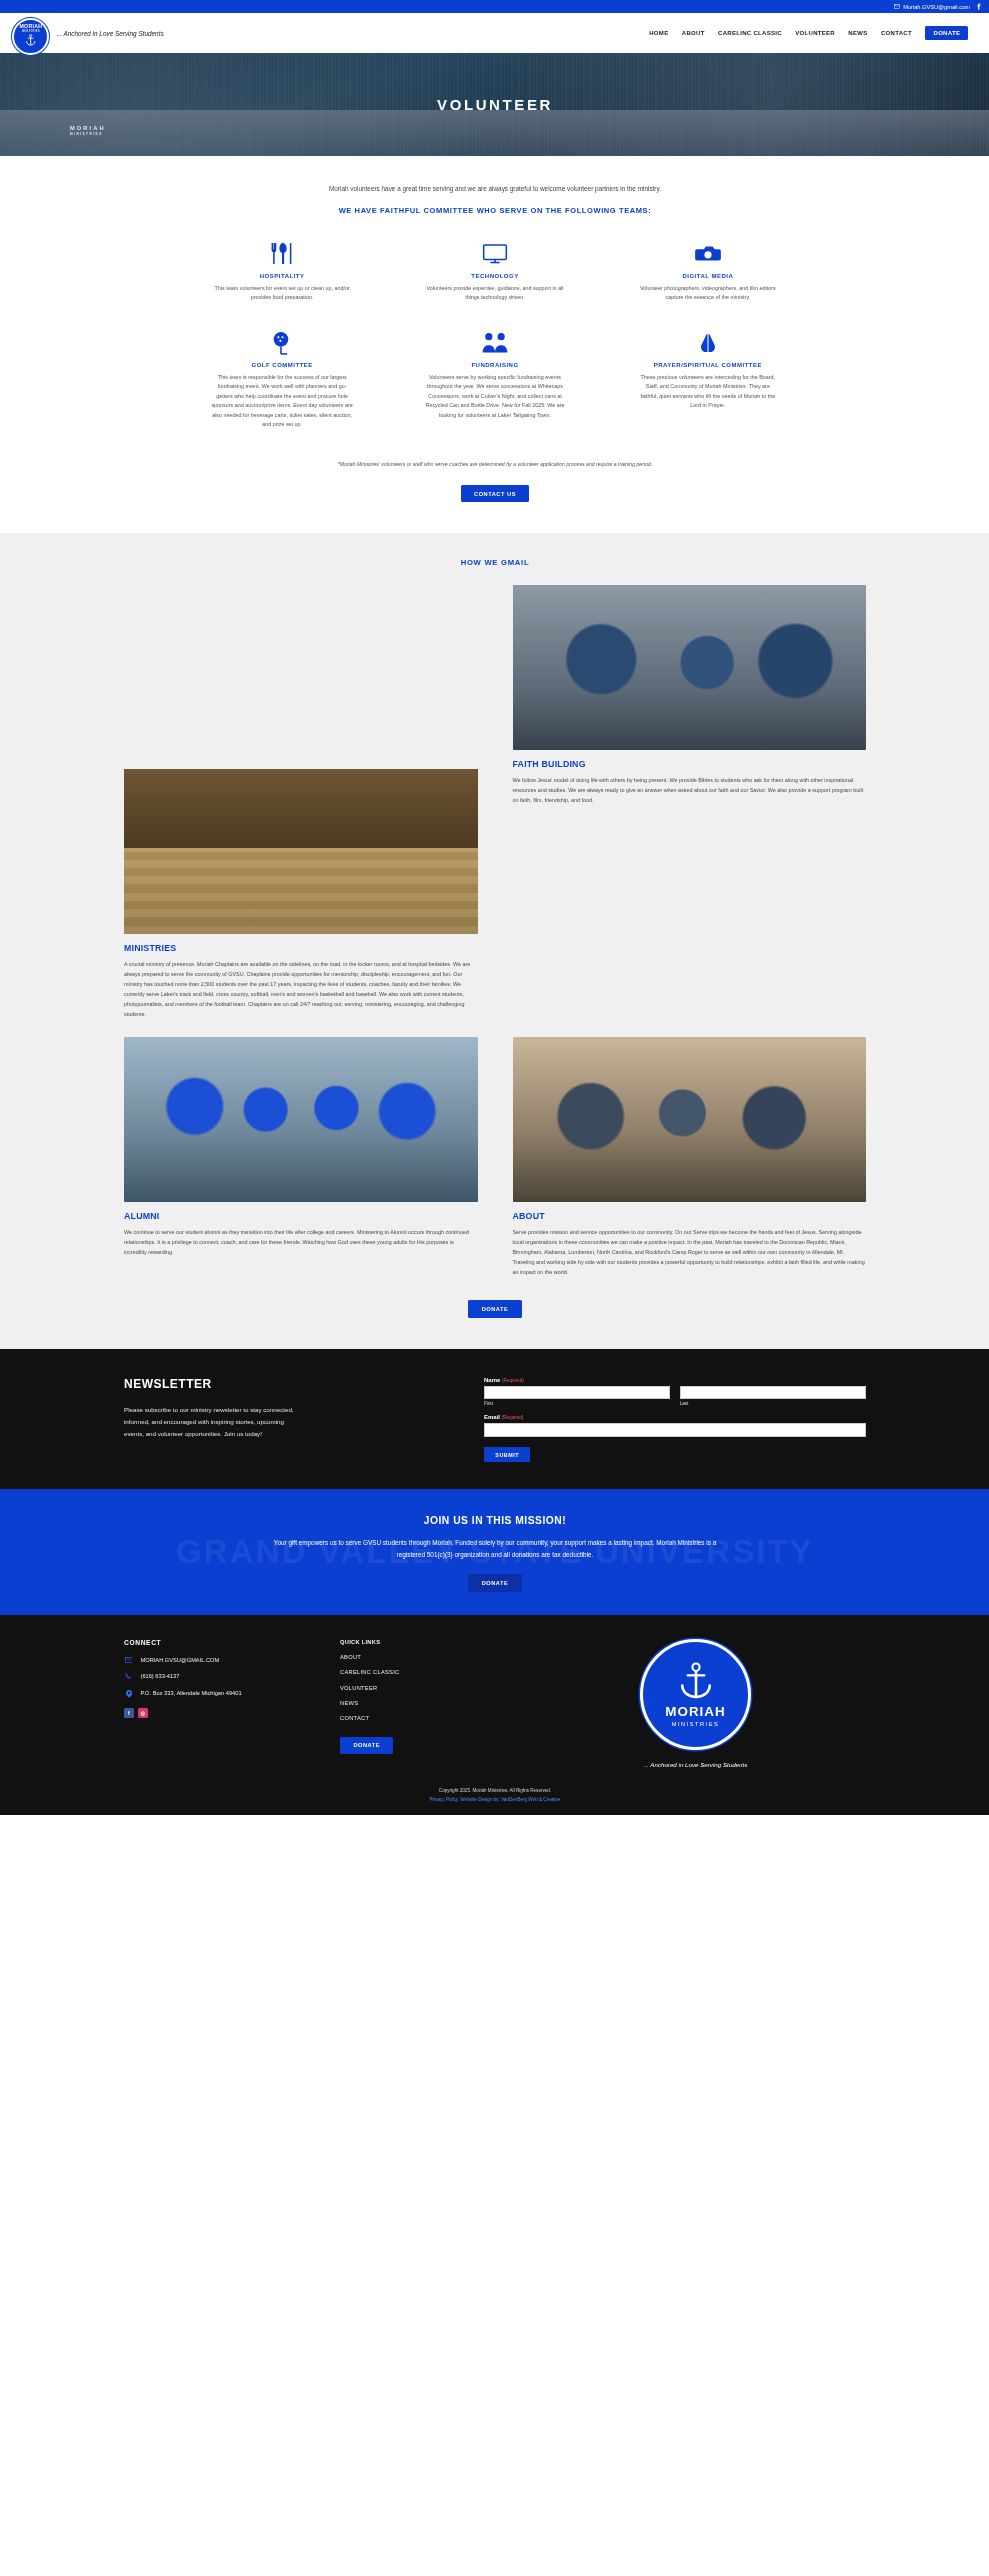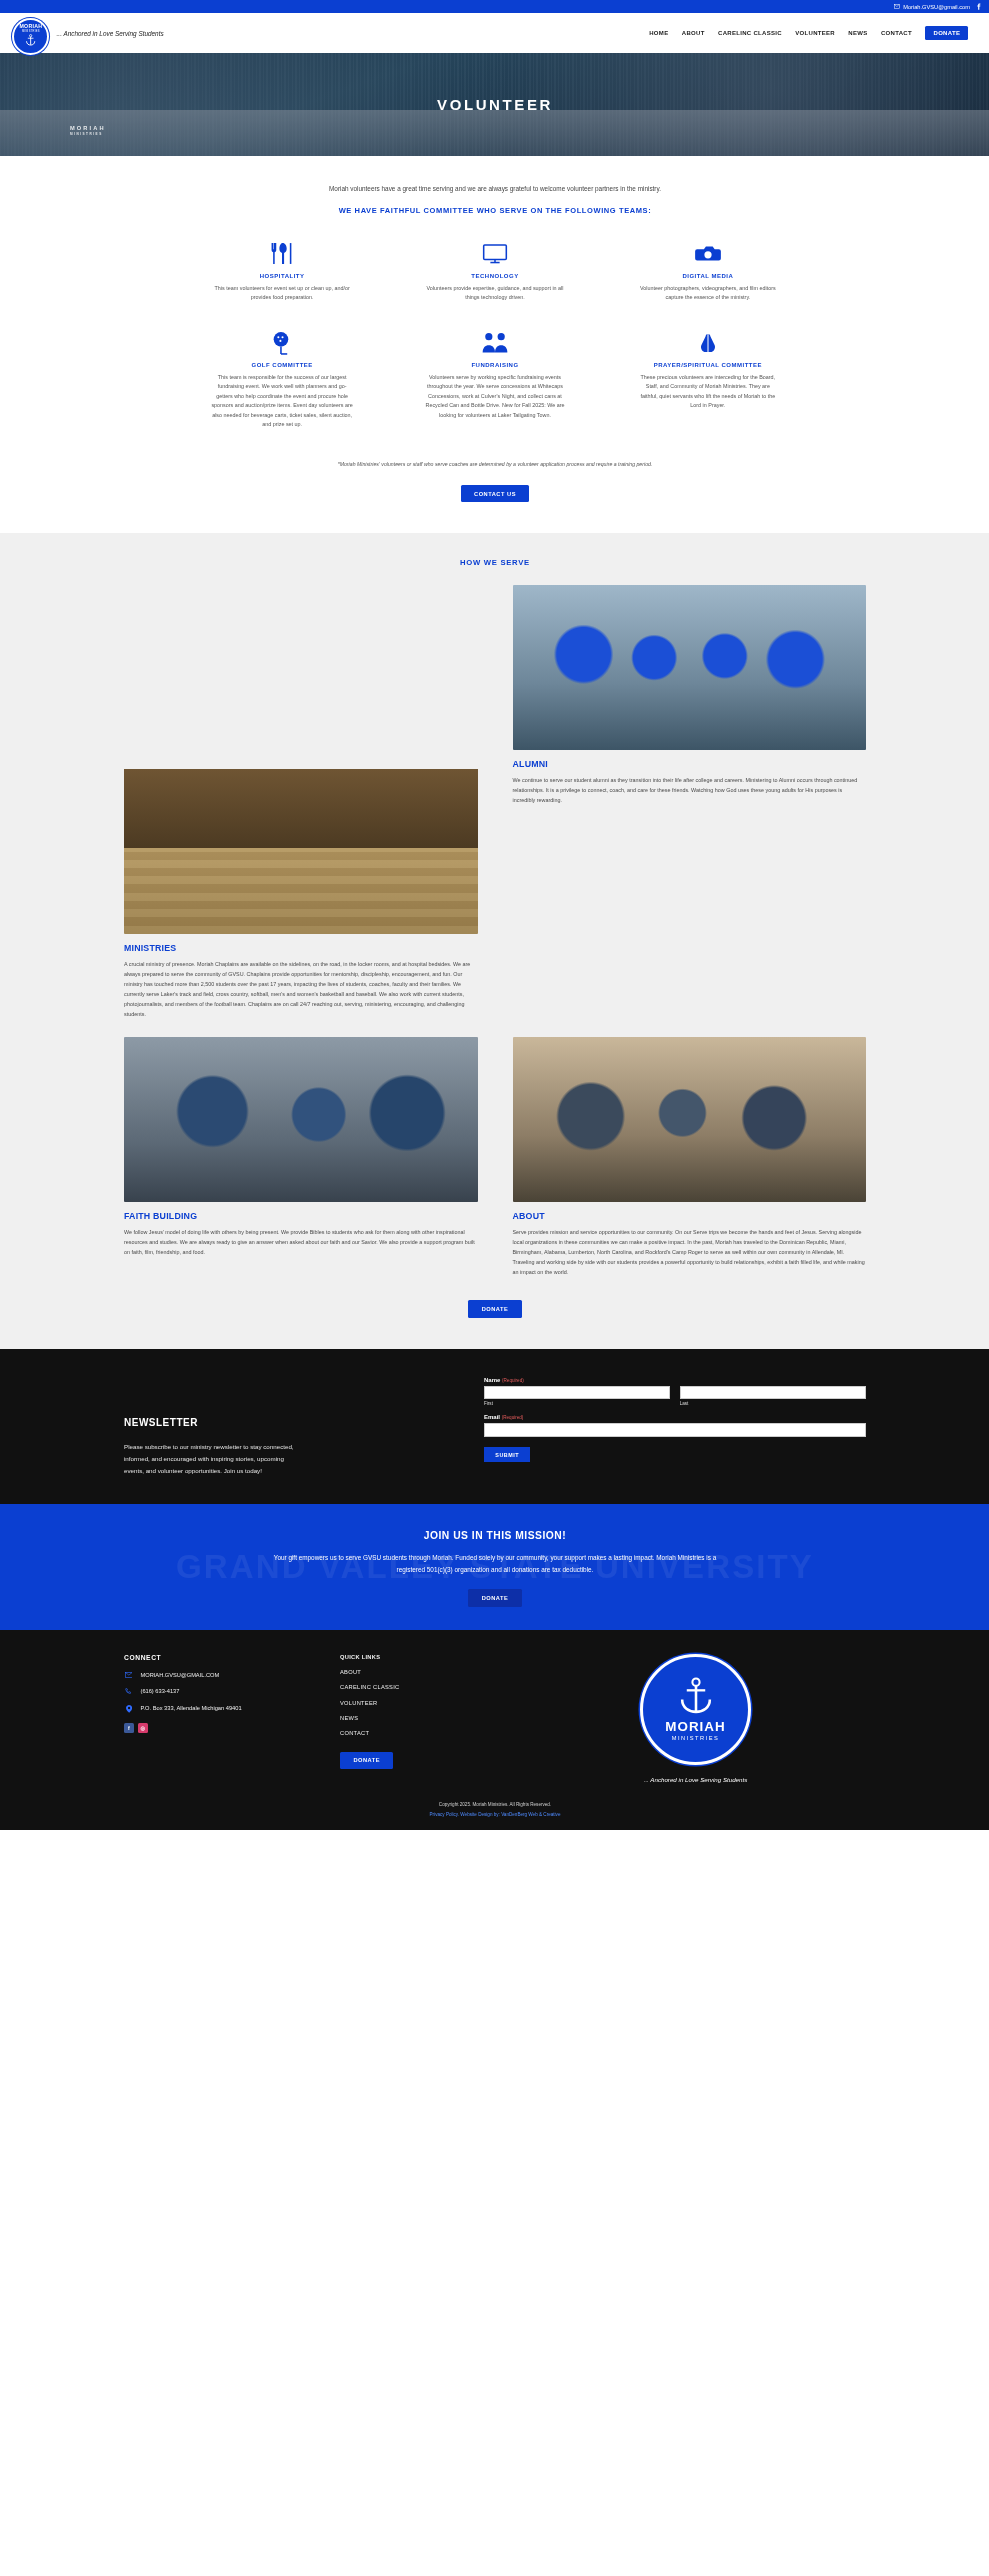--- a/index.html
+++ b/index.html
@@ -171,21 +171,21 @@
       radial-gradient(circle at 74% 49%, #35445a 0 11%, transparent 12%),
       linear-gradient(180deg, #c9b79a, #8d7d66 60%, #4a4336);
   }
   .card h3 { color: #0b3fd1; font-size: 8.8px; margin: 9.3px 0 6.2px; letter-spacing: 0.2px; }
   .card p { font-size: 5.4px; line-height: 1.85; color: #4a4a4a; }
   .donate-wrap { text-align: center; padding-top: 23px; }
 
   
   .newsletter { background: #111111; color: #fff; padding: 28px 0 27px; }
   .nl-inner { width: 742px; margin: 0 auto; display: grid; grid-template-columns: 319px 1fr; gap: 0 41px; }
-  .nl-left h2 { font-size: 10px; letter-spacing: 0.5px; margin-bottom: 13.4px; margin-top: 40px; }
+  .nl-left h2 { font-size: 12px; letter-spacing: 0.5px; margin-bottom: 13.4px; }
   .nl-left p { font-size: 6.2px; line-height: 1.95; color: #e4e4e4; max-width: 170px; }
   .field-label { font-size: 6px; font-weight: bold; }
   .req { color: #e45b5b; font-size: 4.6px; font-weight: normal; }
   .row-two { display: grid; grid-template-columns: 1fr 1fr; gap: 9.3px; margin-top: 3.1px; }
   .inp {
     width: 100%; height: 13.4px; background: #fff; border: 0.5px solid #ccc;
   }
   .sub-label { font-size: 4.6px; color: #ddd; margin-top: 2.1px; }
   .email-block { margin-top: 8.2px; }
   .email-block .inp { max-width: 428px; }
@@ -365,37 +365,37 @@
     <p>These precious volunteers are interceding for the Board, Staff, and Community of Moriah Ministries. They are faithful, quiet servants who lift the needs of Moriah to the Lord in Prayer.</p>
   </div>
 </div>
 
 <div class="note">*Moriah Ministries' volunteers or staff who serve coaches are determined by a volunteer application process and require a training period.</div>
 <div class="center contact-btn-wrap">
   <button class="btn">CONTACT US</button>
 </div>
 
 <div class="serve">
-  <h2>HOW WE SERVE</h2>
+  <h2>HOW WE GMAIL</h2>
   <div class="serve-grid">
     <div class="card">
       <div class="img img-chaplaincy"></div>
       <h3>MINISTRIES</h3>
       <p>A crucial ministry of presence. Moriah Chaplains are available on the sidelines, on the road, in the locker rooms, and at hospital bedsides. We are always prepared to serve the community of GVSU. Chaplains provide opportunities for mentorship, discipleship, encouragement, and fun. Our ministry has touched more than 2,500 students over the past 17 years, impacting the lives of students, coaches, faculty and their families. We currently serve Laker's track and field, cross country, softball, men's and women's basketball and baseball. We also work with current students, photojournalists, and members of the football team. Chaplains are on call 24/7 reaching out, serving, ministering, encouraging, and challenging students.</p>
     </div>
     <div class="card">
+      <div class="img img-faith"></div>
+      <h3>FAITH BUILDING</h3>
+      <p>We follow Jesus' model of doing life with others by being present. We provide Bibles to students who ask for them along with other inspirational resources and studies. We are always ready to give an answer when asked about our faith and our Savior. We also provide a support program built on faith, film, friendship, and food.</p>
+    </div>
+    <div class="card">
       <div class="img img-alumni"></div>
       <h3>ALUMNI</h3>
       <p>We continue to serve our student alumni as they transition into their life after college and
 careers. Ministering to Alumni occurs through continued relationships. It is a privilege to connect, coach, and care for these friends. Watching how God uses these young adults for His purposes is incredibly rewarding.</p>
-    </div>
-    <div class="card">
-      <div class="img img-faith"></div>
-      <h3>FAITH BUILDING</h3>
-      <p>We follow Jesus' model of doing life with others by being present. We provide Bibles to students who ask for them along with other inspirational resources and studies. We are always ready to give an answer when asked about our faith and our Savior. We also provide a support program built on faith, film, friendship, and food.</p>
     </div>
     <div class="card">
       <div class="img img-serve"></div>
       <h3>ABOUT</h3>
       <p>Serve provides mission and service opportunities to our community. On our Serve trips we become the hands and feet of Jesus. Serving alongside local organizations in these communities we can make a positive impact. In the past, Moriah has traveled to the Dominican Republic, Miami, Birmingham, Alabama, Lumberton, North Carolina, and Rockford's Camp Roger to serve as well within our own community in Allendale, MI. Traveling and working side by side with our students provides a powerful opportunity to build relationships, exhibit a faith filled life, and while making an impact on the world.</p>
     </div>
   </div>
   <div class="donate-wrap">
     <button class="btn">DONATE</button>
   </div>

